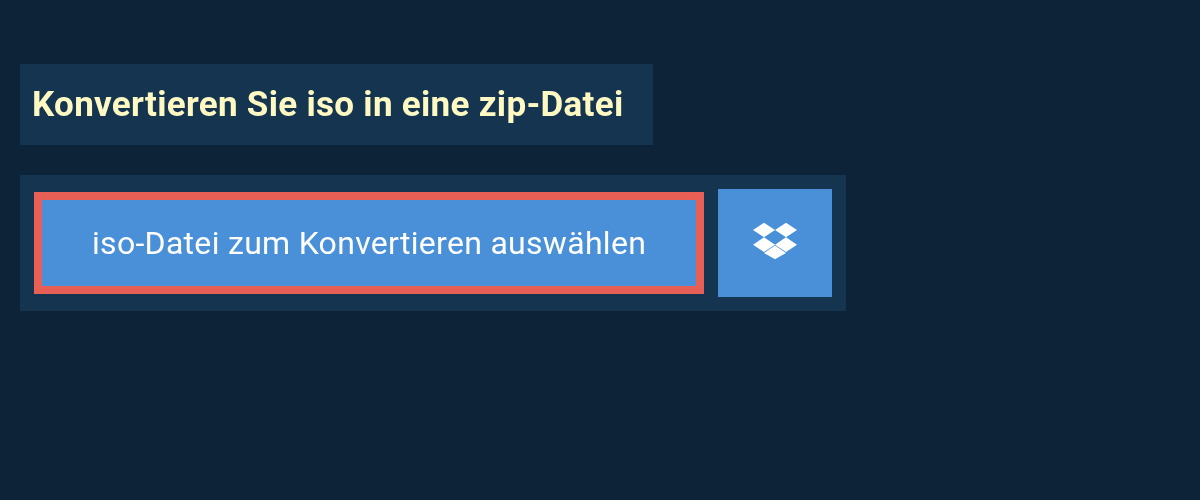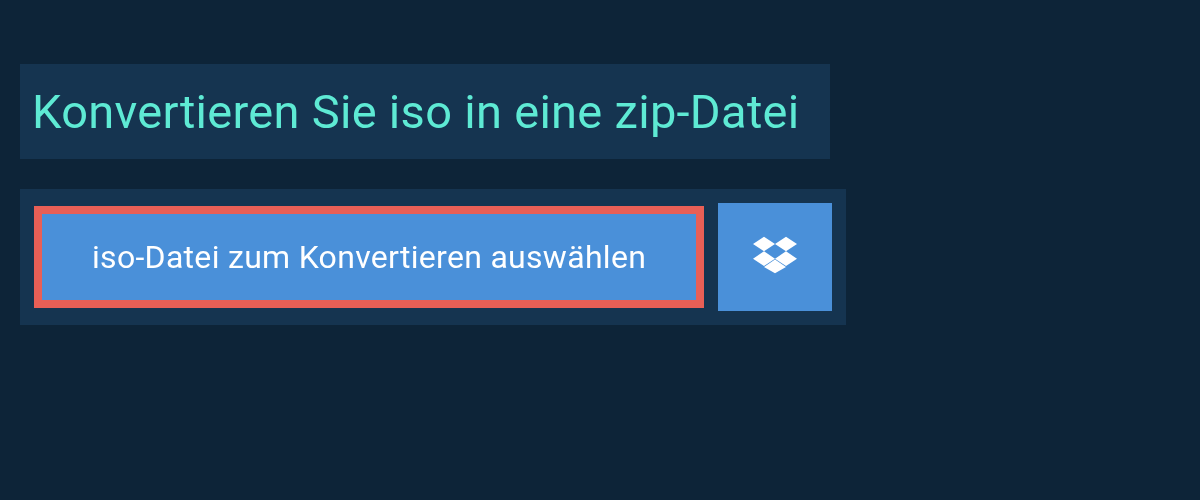--- a/index.html
+++ b/index.html
@@ -17,23 +17,23 @@
     .container {
       padding: 64px 0 0 20px;
     }
     .title-block {
       background-color: #153450;
       display: inline-block;
       padding: 20px 30px 20px 12px;
       margin-bottom: 30px;
     }
     .title {
-      color: #5eead4;
-      font-size: 47px;
-      font-weight: 400;
+      color: #fef9c3;
+      font-size: 35px;
+      font-weight: 700;
       letter-spacing: 0.3px;
     }
     .upload-panel {
       background-color: #153450;
       display: inline-flex;
       align-items: center;
       padding: 14px 14px;
       gap: 14px;
     }
     .select-file-button {

